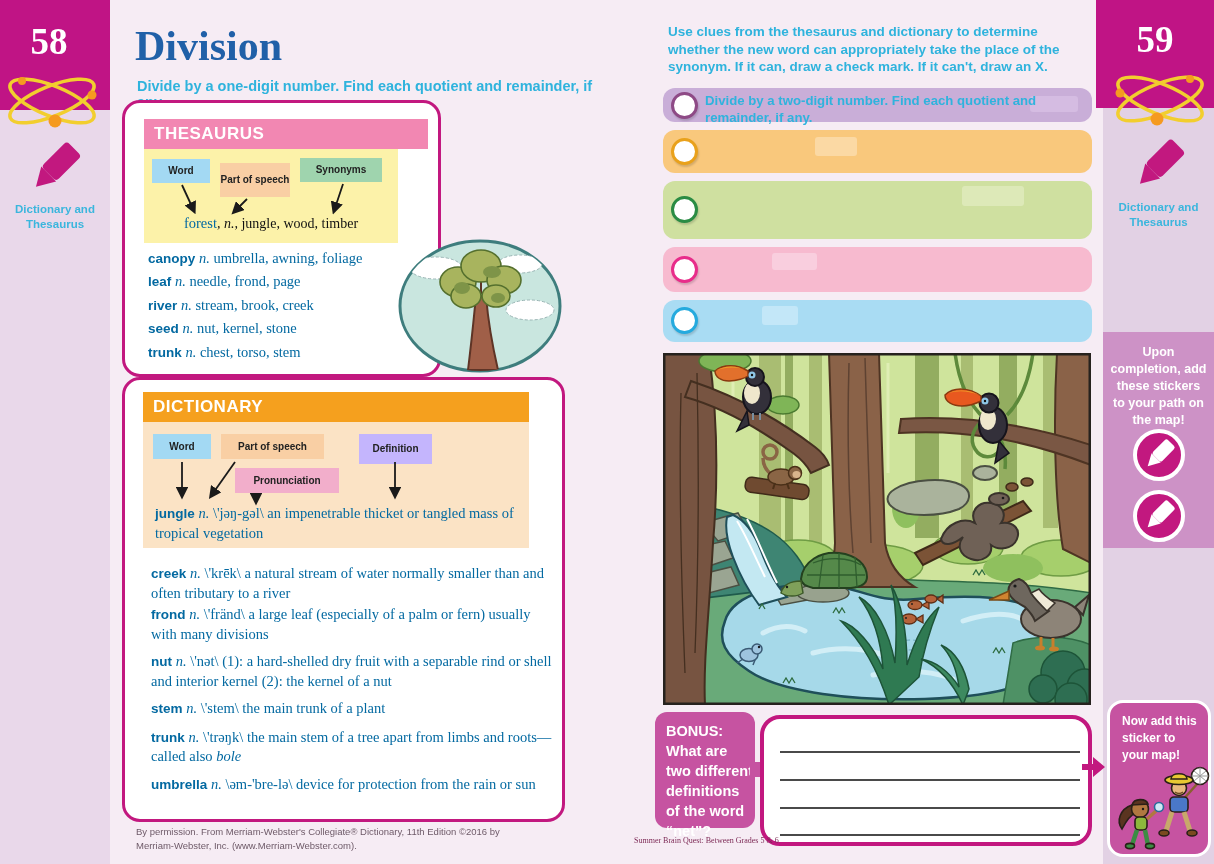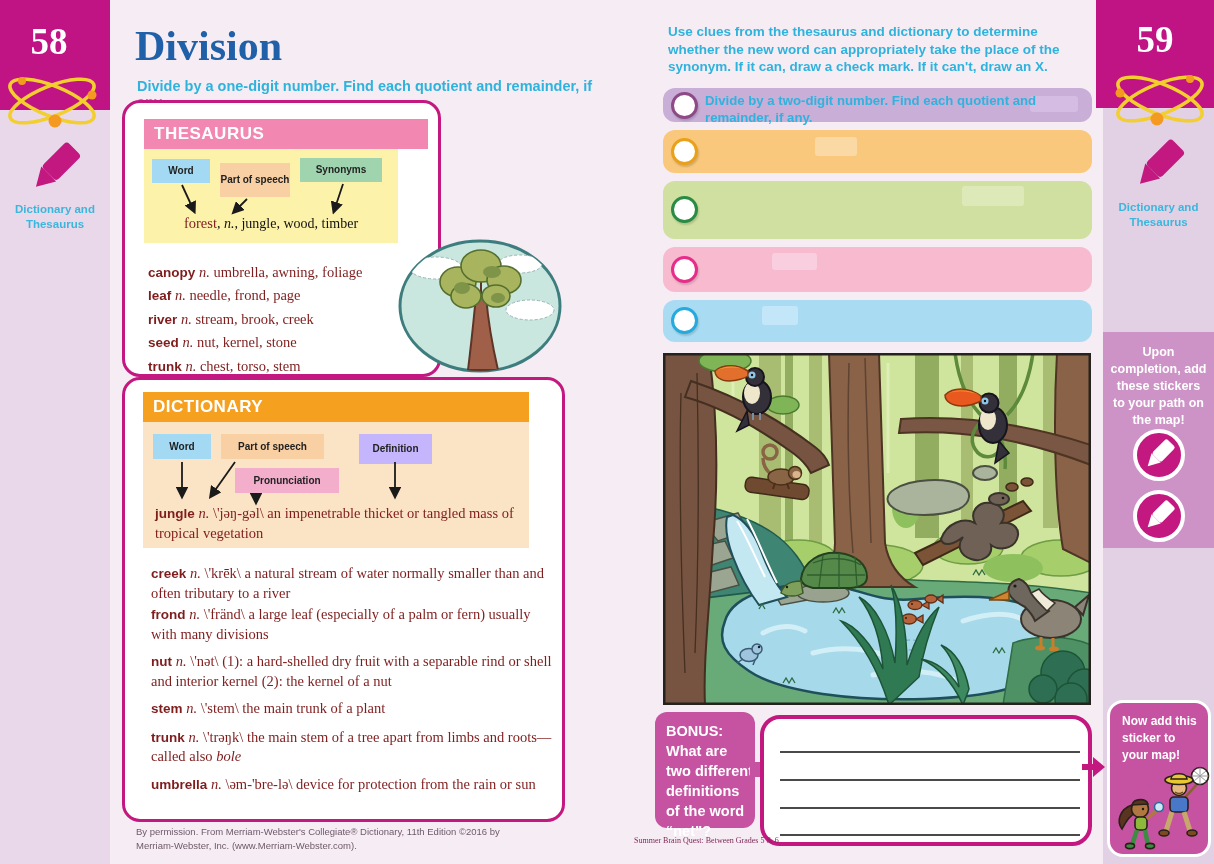--- a/index.html
+++ b/index.html
@@ -9,21 +9,21 @@
   
   .side-strip{position:absolute;top:0;height:864px;}
   .corner{position:absolute;background:#c01485;}
   .pagenum{font-family:"Liberation Serif",serif;color:#fff;font-size:37px;font-weight:bold;text-align:center;}
   .tab-label{color:#3bb6dd;font-size:11.5px;line-height:15px;text-align:center;font-weight:bold;}
   
   .frame{position:absolute;background:#fff;border:3.5px solid #c2187f;border-radius:18px;box-sizing:border-box;}
   .hdr{position:absolute;color:#fff;font-weight:bold;font-size:17px;letter-spacing:.5px;line-height:30px;padding-left:10px;box-sizing:border-box;}
   .chip{position:absolute;font-weight:bold;font-size:10px;color:#222;text-align:center;display:flex;align-items:center;justify-content:center;line-height:14px;}
   .serif{font-family:"Liberation Serif",serif;}
-  .entry{font-family:"Liberation Serif",serif;font-size:14.5px;color:#7f1d1d;}
+  .entry{font-family:"Liberation Serif",serif;font-size:14.5px;color:#0369a1;}
   .entry .w{font-family:"Liberation Sans",sans-serif;font-weight:bold;font-size:13.5px;}
   .entry .pos{font-style:italic;}
   .cyan{color:#2fb3dd;}
   
   .row{position:absolute;left:663px;width:429px;border-radius:12px;}
   .row .circle{position:absolute;left:8px;width:27px;height:27px;border-radius:50%;background:#fff;box-sizing:border-box;box-shadow:1px 2px 2px rgba(0,0,0,.15);}
   .patch{position:absolute;border-radius:3px;}
   .sticker-note{position:absolute;background:#cd92c6;color:#fff;font-weight:bold;font-size:12.5px;text-align:center;line-height:17px;}
   .pinkbox{position:absolute;background:#c653a1;border-radius:12px;color:#fff;font-weight:bold;}
   .wline{position:absolute;height:2px;background:#4a4a4a;}
@@ -115,21 +115,21 @@
           <line x1="38" y1="36" x2="50" y2="62" marker-end="url(#ah)"></line>
           <line x1="103" y1="50" x2="90" y2="63" marker-end="url(#ah)"></line>
           <line x1="199" y1="35" x2="190" y2="62" marker-end="url(#ah)"></line>
         </g>
       </svg>
       <div class="abs serif" style="left:0;top:66px;width:254px;text-align:center;font-size:14px;color:#111;">
         <span class="entry w">forest</span><span class="serif" style="font-style:italic;">, n.,</span>
         <span> jungle, wood, timber</span>
       </div>
     </div>
-    <div class="abs" style="left:23px;top:158px;">
+    <div class="abs" style="left:23px;top:144px;">
       <div class="entry" style="line-height:23.4px;"><span class="w">canopy</span> <span class="pos">n.</span> <span>umbrella, awning, foliage</span></div>
       <div class="entry" style="line-height:23.4px;"><span class="w">leaf</span> <span class="pos">n.</span> <span>needle, frond, page</span></div>
       <div class="entry" style="line-height:23.4px;"><span class="w">river</span> <span class="pos">n.</span> <span>stream, brook, creek</span></div>
       <div class="entry" style="line-height:23.4px;"><span class="w">seed</span> <span class="pos">n.</span> <span>nut, kernel, stone</span></div>
       <div class="entry" style="line-height:23.4px;"><span class="w">trunk</span> <span class="pos">n.</span> <span>chest, torso, stem</span></div>
     </div>
   </div>
 
   <svg class="abs" style="left:398px;top:238px;z-index:5;" width="165" height="136" viewBox="0 0 165 136">
     <defs>

